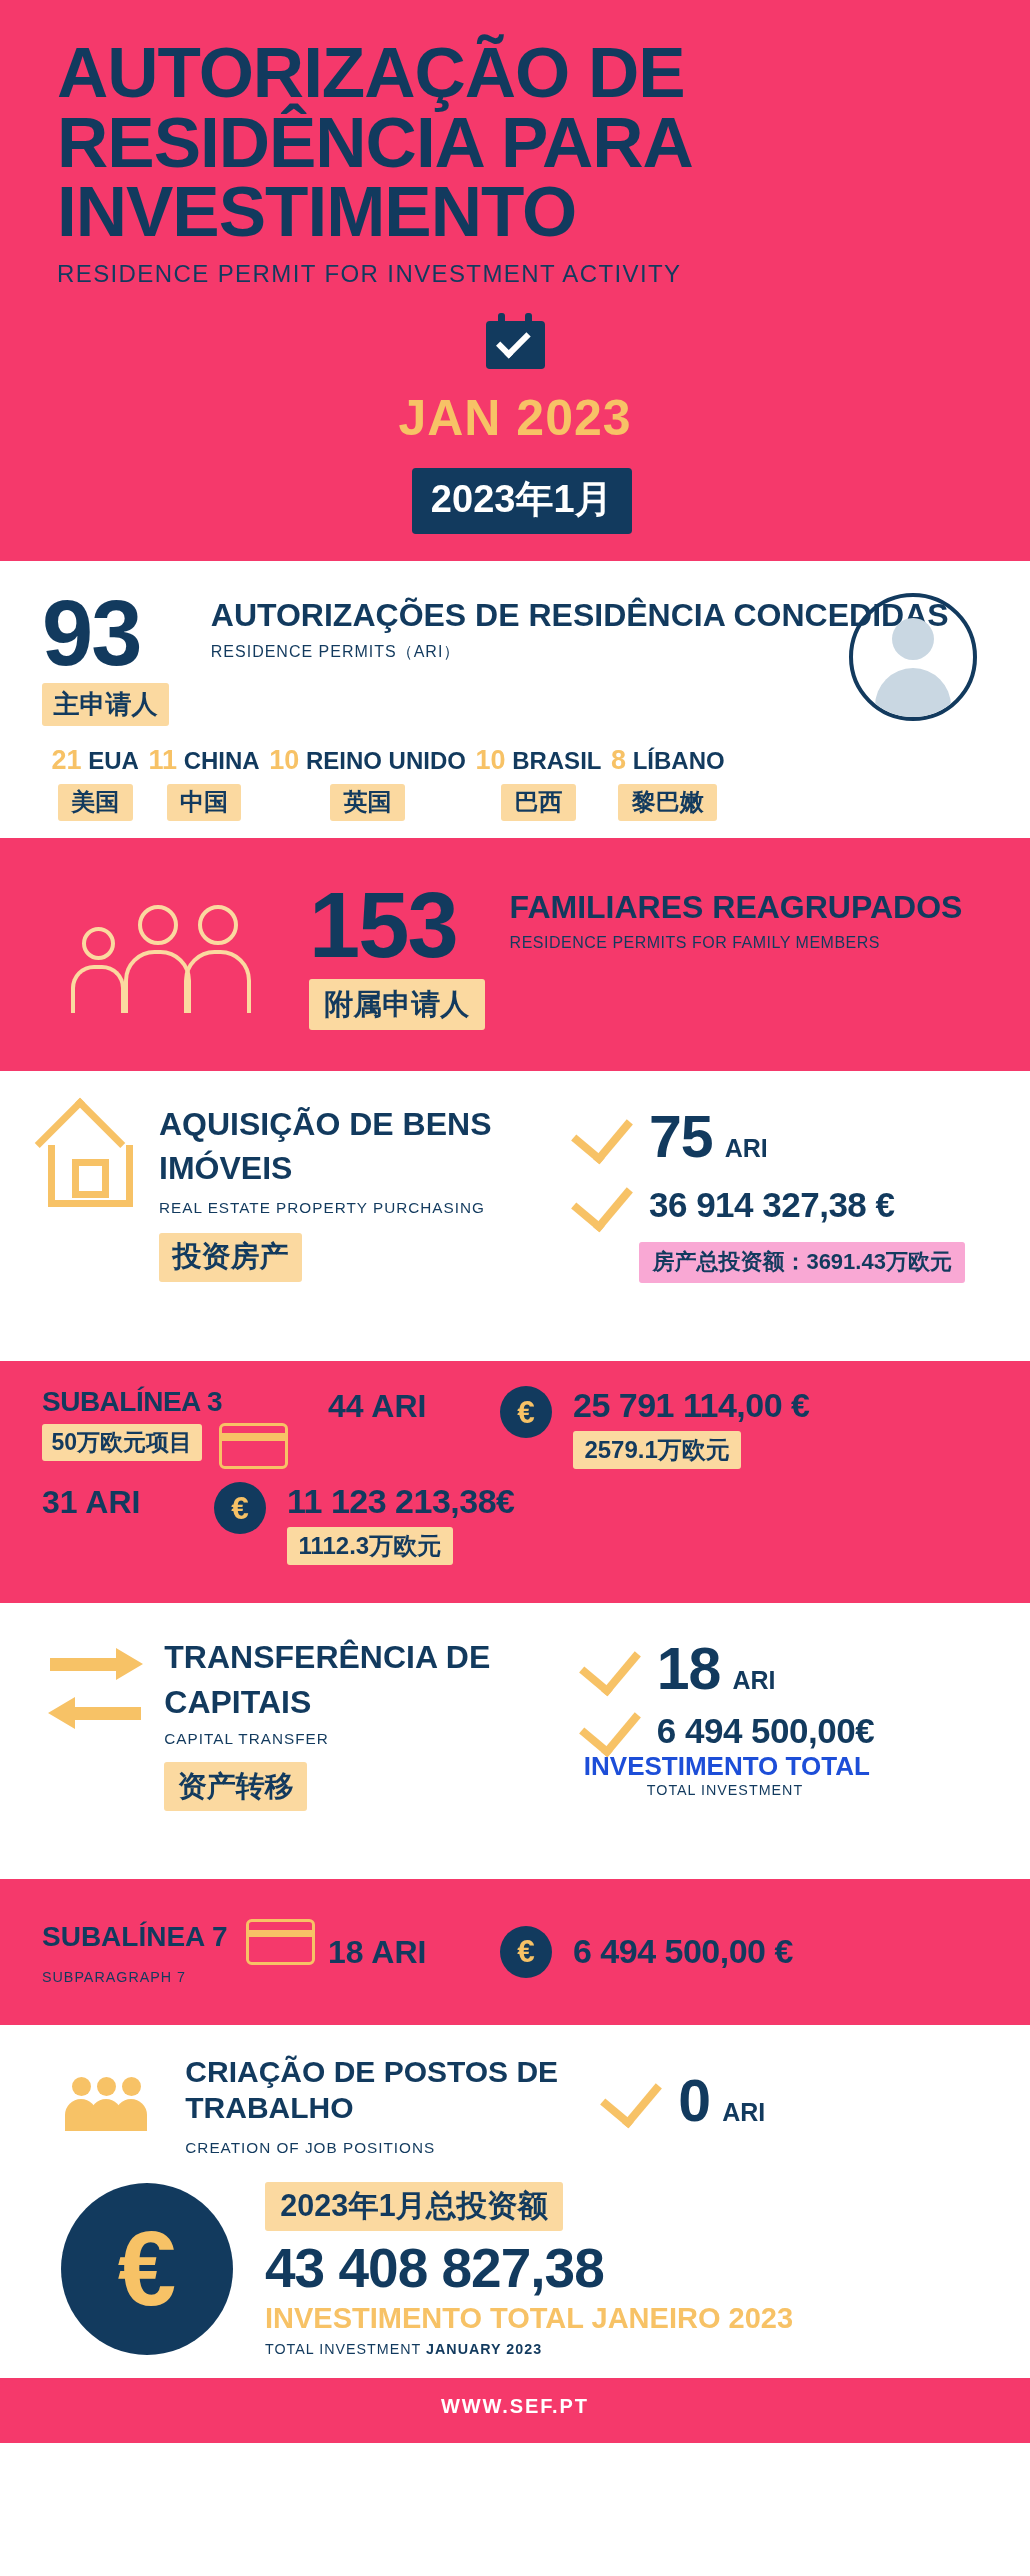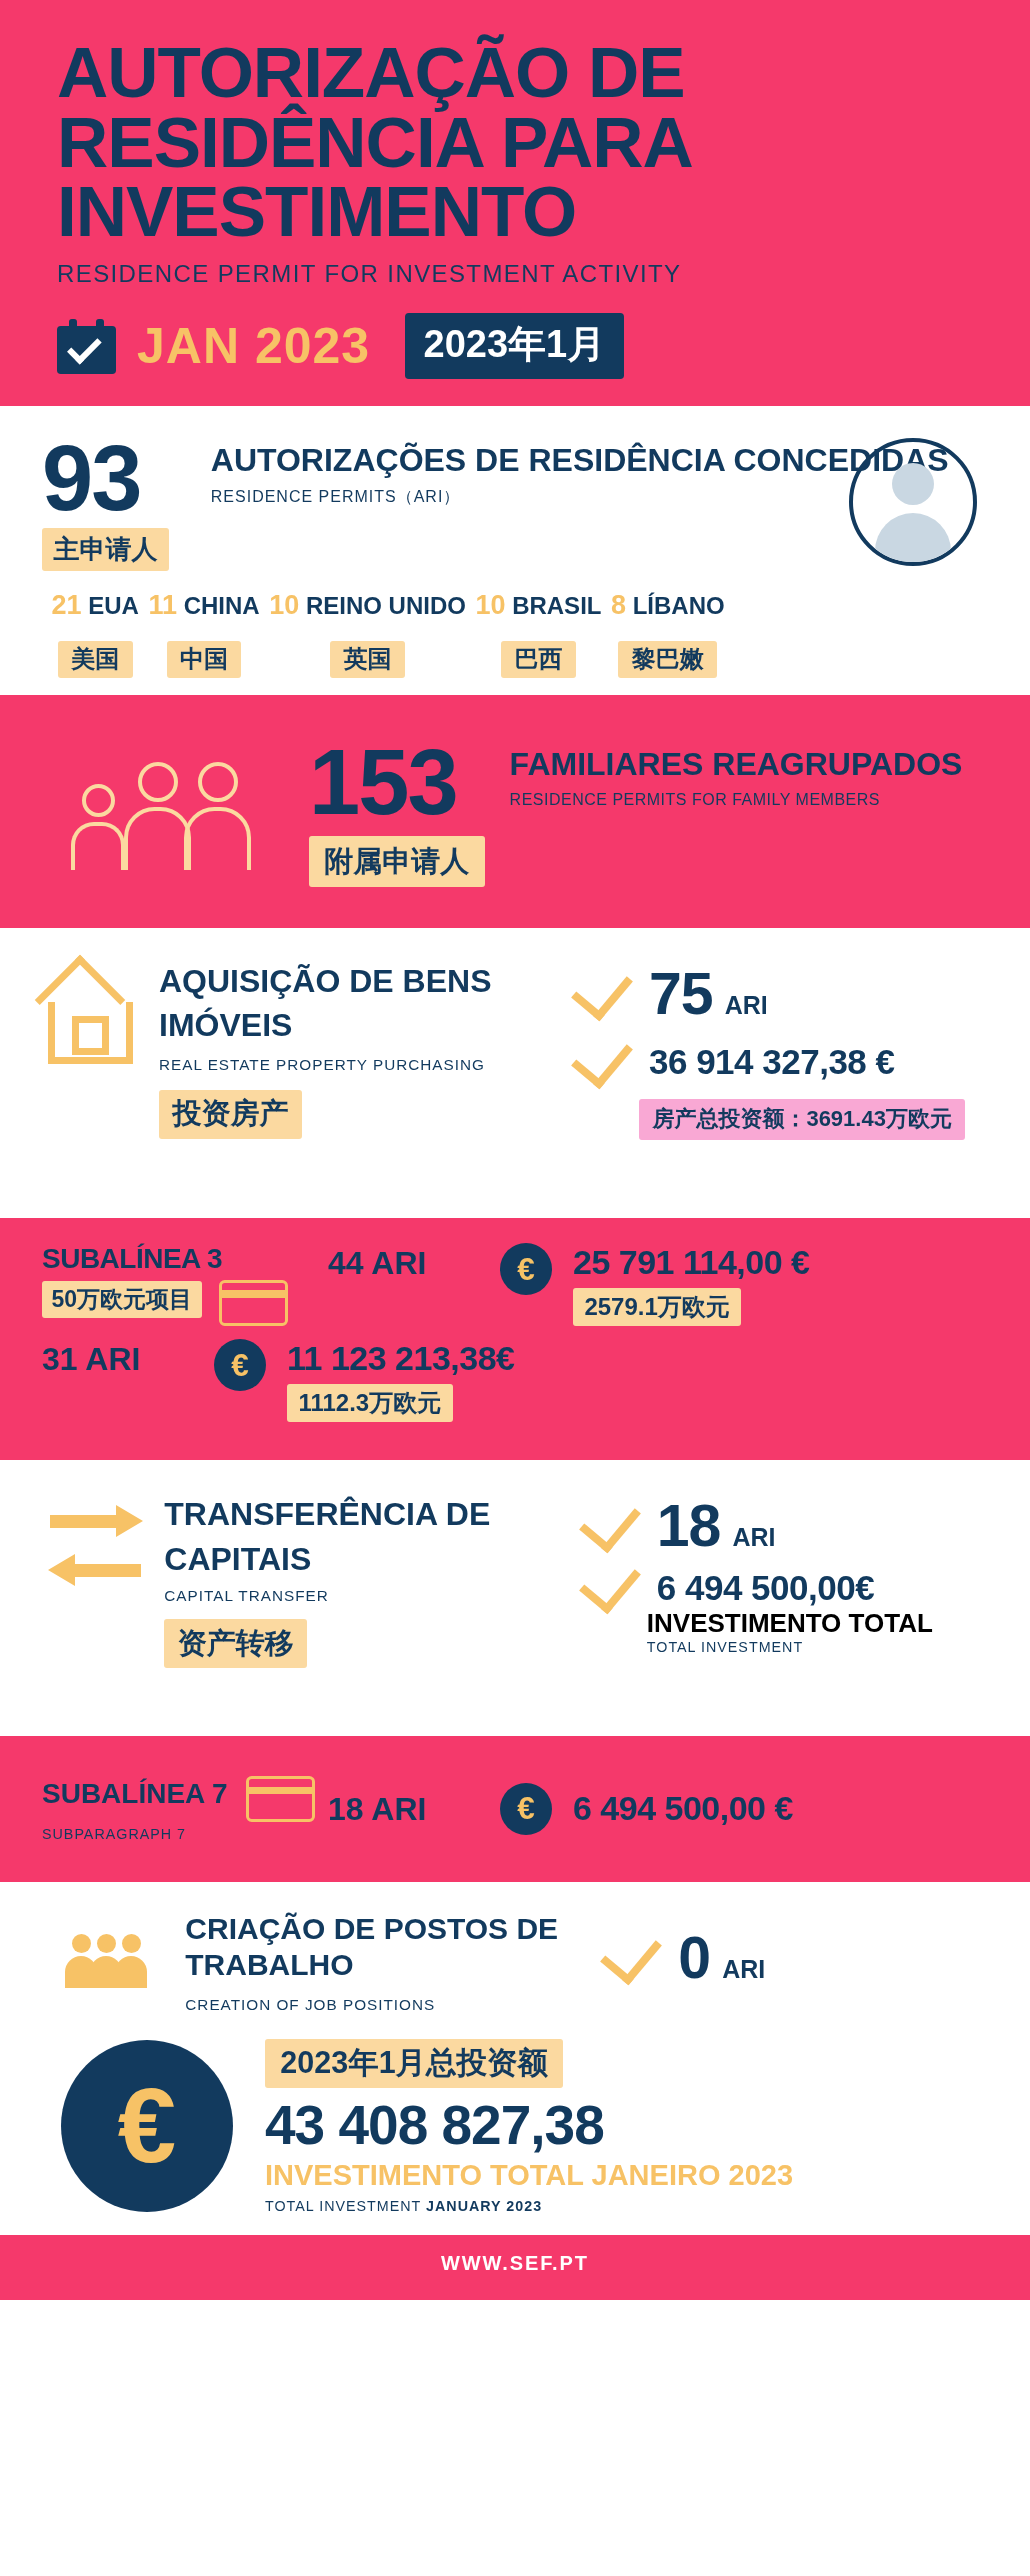--- a/index.html
+++ b/index.html
@@ -40,20 +40,21 @@
     font-size: 24px;
     letter-spacing: 1.4px;
     color: #123a5e;
     font-weight: 400;
   }
   .date-row {
     margin-top: 25px;
     display: flex;
     align-items: center;
     gap: 21px;
+    flex-direction: column;
   }
   .cal-icon {
     width: 59px;
     height: 55px;
     position: relative;
     flex: 0 0 auto;
   }
   .cal-icon .body {
     position: absolute;
     left: 0; top: 7.6px;
@@ -169,21 +170,20 @@
     display: flex;
     align-items: flex-start;
     gap: 9.5px;
     margin-top: 19px;
     padding-left: 9.5px;
   }
   .country {
     display: flex;
     flex-direction: column;
     align-items: center;
-    gap: 12px;
   }
   .country .line {
     display: flex;
     align-items: baseline;
     gap: 6.7px;
     white-space: nowrap;
   }
   .country .num {
     font-size: 27px;
     font-weight: bold;
@@ -523,24 +523,23 @@
     margin-top: 13.4px;
     background: #fbd9a0;
     color: #123a5e;
     font-size: 29px;
     font-weight: bold;
     padding: 4.8px 13.4px;
     border-radius: 2.9px;
   }
   .cap-right { flex: 1; padding-left: 9.5px; }
   .cap-total-label {
-    margin-left: 63px;
     font-size: 26px;
     font-weight: bold;
-    color: #000000;
+    color: #1d4ed8;
     text-transform: uppercase;
   }
   .cap-total-sub {
     margin-left: 63px;
     font-size: 14.3px;
     letter-spacing: 1px;
     color: #123a5e;
   }
 
   

